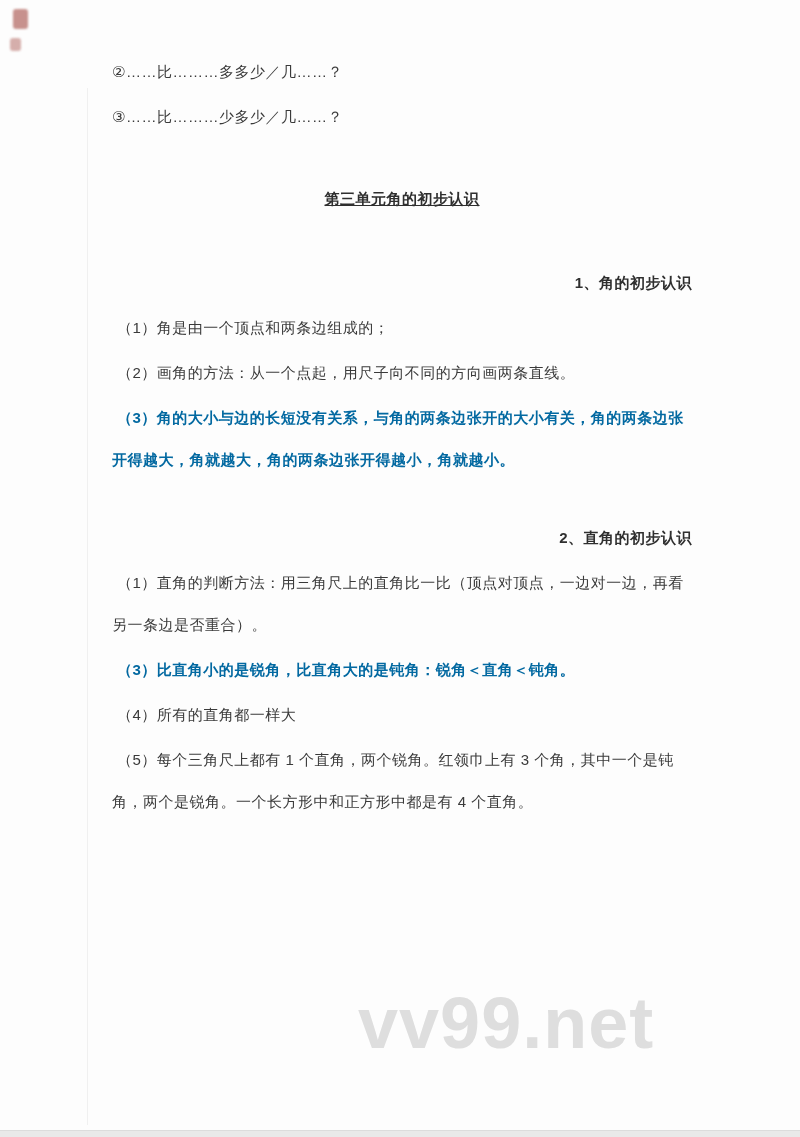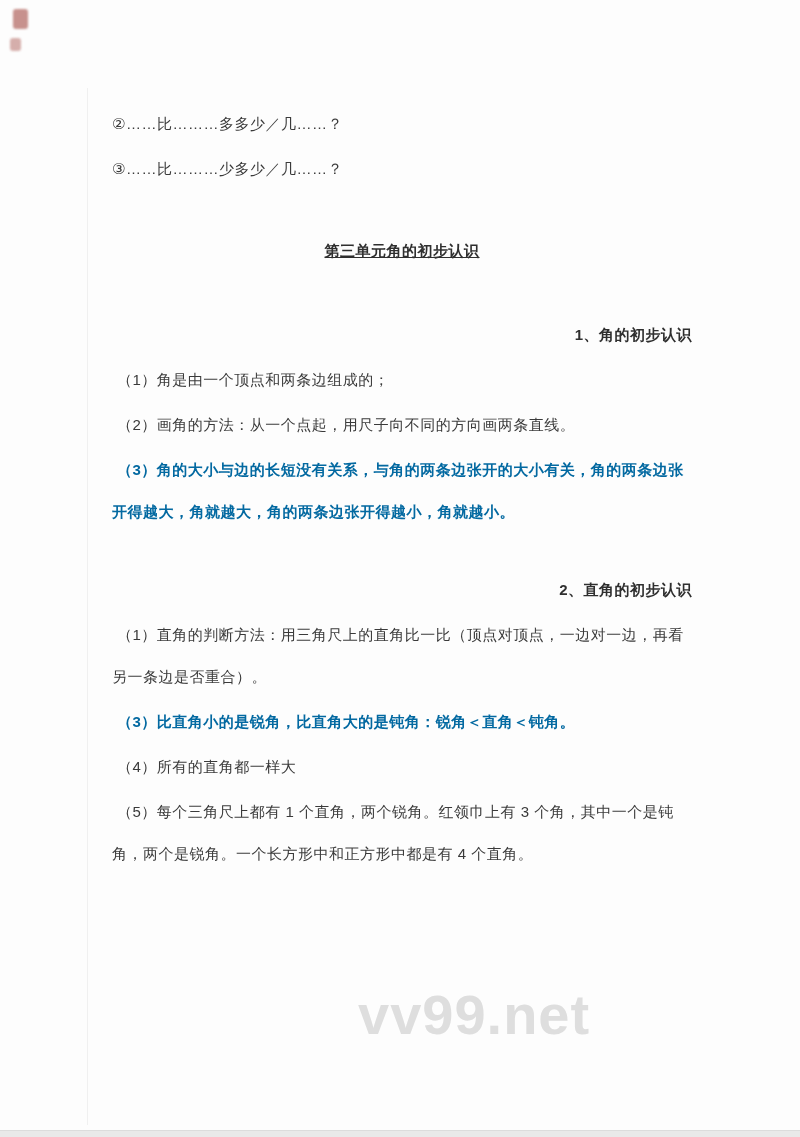--- a/index.html
+++ b/index.html
@@ -14,21 +14,21 @@
     height: 1137px;
     margin: 0 auto;
     background: #fdfdfd;
     overflow: hidden;
     box-sizing: border-box;
   }
   .content {
     position: relative;
     box-sizing: border-box;
     width: 100%;
-    padding: 100px 108px 0 112px;
+    padding: 48px 108px 0 112px;
     color: #3a3a3a;
   }
   .content p {
     margin: 0;
     font-size: 15px;
     line-height: 42px;
     letter-spacing: 0.5px;
     word-break: break-all;
   }
   .intro-line {
@@ -57,21 +57,21 @@
     text-indent: 5px;
   }
   .red {
     color: #0369a1;
     font-weight: 600;
   }
   .watermark {
     position: absolute;
     left: 358px;
     top: 982px;
-    font-size: 56px;
+    font-size: 72px;
     font-weight: 700;
     letter-spacing: 1px;
     color: #d9d9d9;
     opacity: 0.85;
     user-select: none;
     pointer-events: none;
   }
   .margin-guide {
     position: absolute;
     left: 87px;

